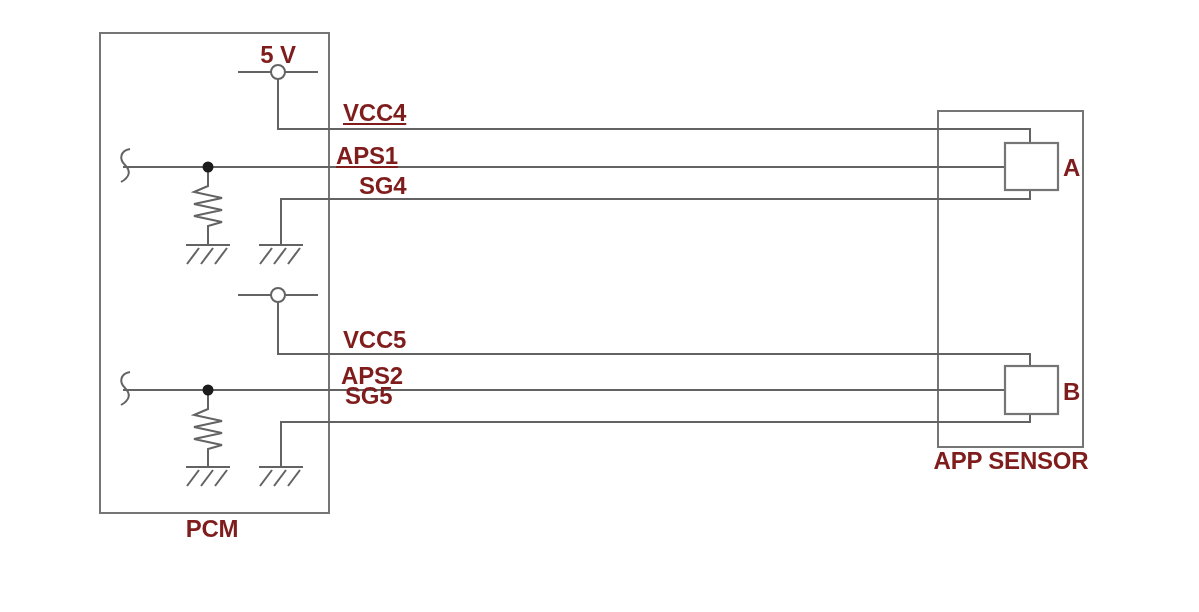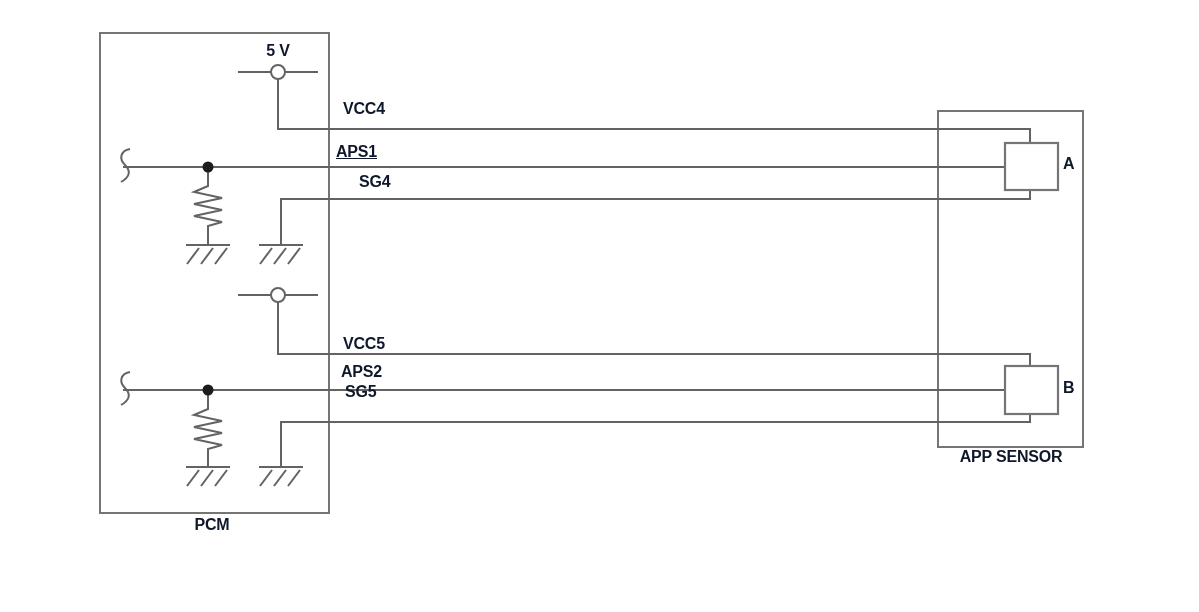--- a/index.html
+++ b/index.html
@@ -9,23 +9,23 @@
     height: 612px;
     background: #ffffff;
     overflow: hidden;
     font-family: "Liberation Sans", sans-serif;
   }
   .stage svg { position: absolute; left: 0; top: 0; }
   .lbl {
     position: absolute;
     font-family: "Liberation Sans", sans-serif;
     font-weight: bold;
-    font-size: 16px;
+    font-size: 24px;
     line-height: 1;
-    color: #0f172a;
+    color: #7f1d1d;
     letter-spacing: -0.2px;
     white-space: nowrap;
   }
   .lbl.centered { transform: translateX(-50%); }
 </style>
 </head>
 <body>
 
 <div class="stage">
 
@@ -75,25 +75,25 @@
     </g>
 
     <g stroke="none" fill="#1c1c1c">
       <circle cx="208" cy="167" r="5.5"></circle>
       <circle cx="208" cy="390" r="5.5"></circle>
     </g>
   </svg>
 
   <div class="lbl centered" style="left:278px; top:43px;">5 V</div>
 
-  <div class="lbl" style="left:343px; top:101px;">VCC4</div>
+  <div class="lbl" style="left:343px; top:101px;text-decoration:underline;">VCC4</div>
   <div class="lbl" style="left:336px; top:144px;text-decoration:underline;">APS1</div>
   <div class="lbl" style="left:345px; top:174px;margin-left:14px;">SG4</div>
 
-  <div class="lbl" style="left:343px; top:336px;">VCC5</div>
+  <div class="lbl" style="left:343px; top:328px;">VCC5</div>
   <div class="lbl" style="left:341px; top:364px;">APS2</div>
   <div class="lbl" style="left:345px; top:384px;">SG5</div>
 
   <div class="lbl" style="left:1063px; top:156px;">A</div>
   <div class="lbl" style="left:1063px; top:380px;">B</div>
 
   <div class="lbl centered" style="left:212px;  top:517px;">PCM</div>
   <div class="lbl centered" style="left:1011px; top:449px;text-align:right;">APP SENSOR</div>
 
 </div>

